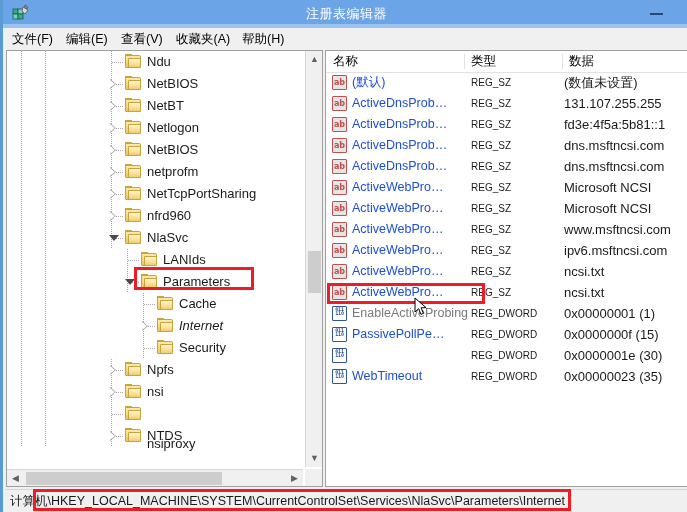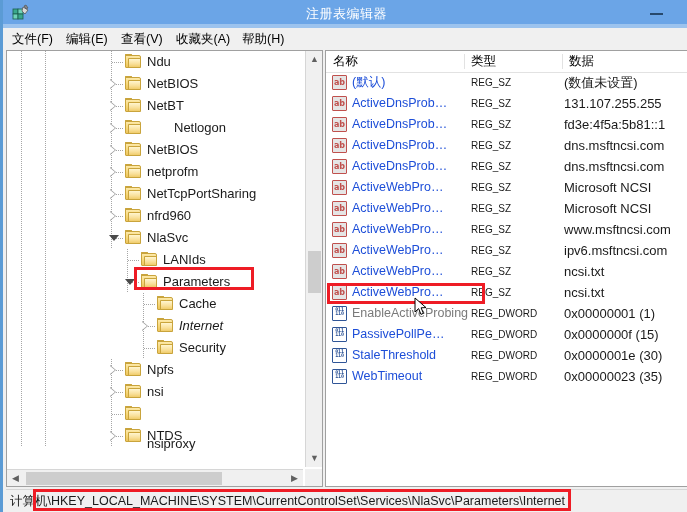--- a/index.html
+++ b/index.html
@@ -498,21 +498,21 @@
           </div>
           <div class="twisty collapsed" style="left: 102px;">
             <div class="tri-outline"></div>
             <div class="tri-inner"></div>
           </div>
           <div class="folder" style="left: 118px;">
             <div class="f-tab2"></div>
             <div class="f-back"></div>
             <div class="f-front"></div>
           </div>
-          <div class="tree-label" style="left: 140px; margin-left: 27px;">Netlogon</div>
+          <div class="tree-label" style="left: 140px;">Netlogon</div>
         </div>
         <div class="tree-row">
           <div class="tree-guides">
             <div class="vguide" style="left: 14px;"></div>
             <div class="vguide" style="left: 38px;"></div>
             <div class="vguide" style="left: 104px;"></div>
             <div class="hguide" style="left: 105px; width: 12px;"></div>
           </div>
           <div class="twisty collapsed" style="left: 102px;">
             <div class="tri-outline"></div>
@@ -870,21 +870,20 @@
           </div>
           <div class="vr-name">PassivePollPe…</div>
           <div class="vr-type">REG_DWORD</div>
           <div class="vr-data">0x0000000f (15)</div>
         </div>
         <div class="value-row">
           <div class="icon-dw">
             <div class="bits" style="white-space: pre;">011
 110</div>
           </div>
-          <div class="vr-name">StaleThreshold</div>
           <div class="vr-type">REG_DWORD</div>
           <div class="vr-data">0x0000001e (30)</div>
         </div>
         <div class="value-row">
           <div class="icon-dw">
             <div class="bits" style="white-space: pre;">011
 110</div>
           </div>
           <div class="vr-name">WebTimeout</div>
           <div class="vr-type">REG_DWORD</div>

